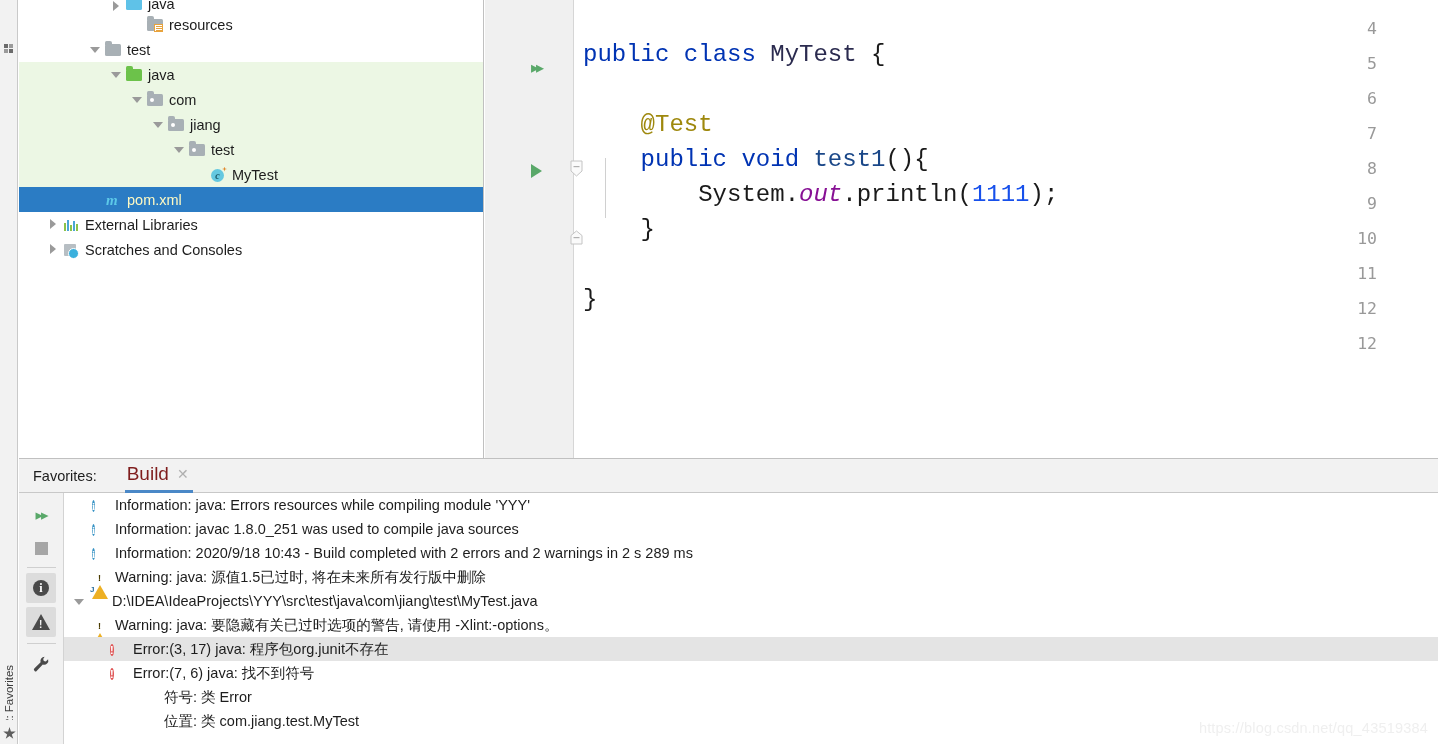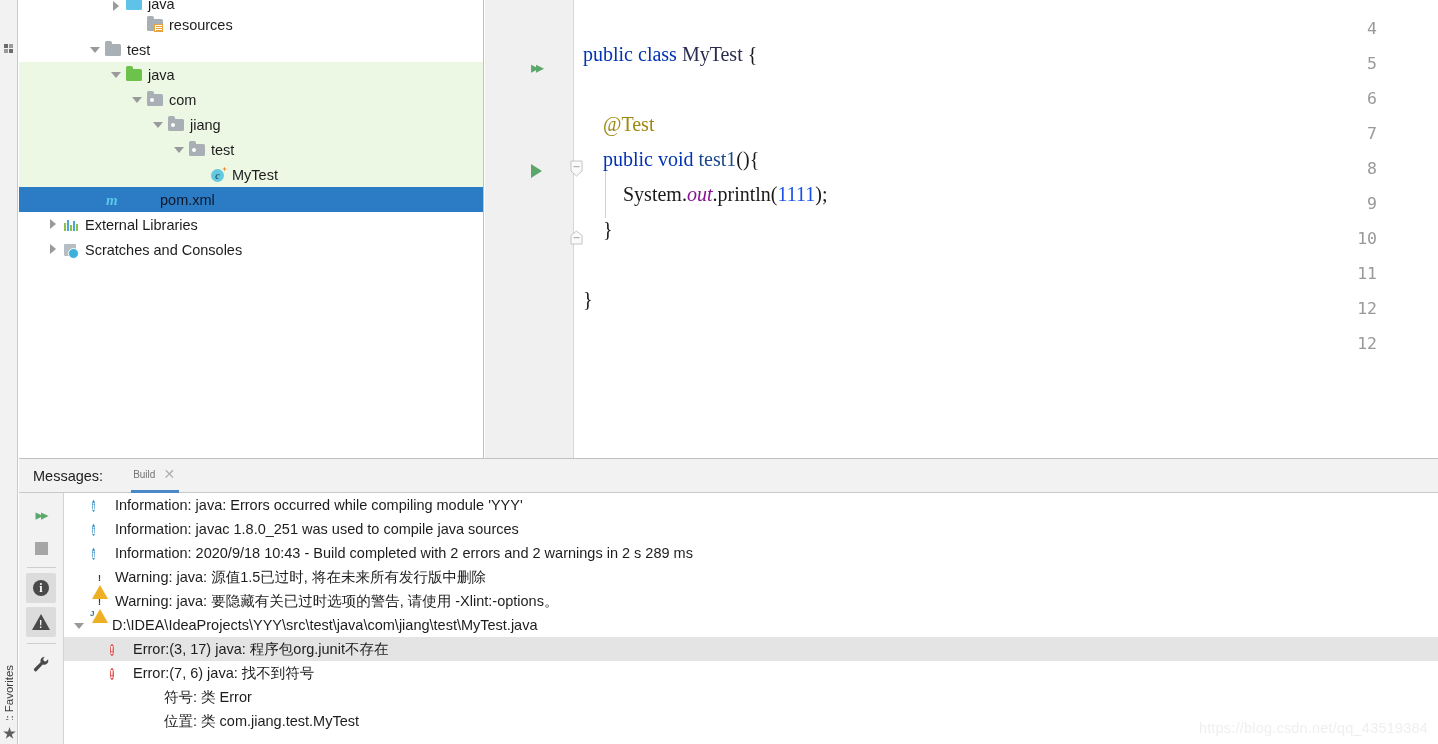--- a/index.html
+++ b/index.html
@@ -192,22 +192,22 @@
     color: #59a869; font-size: 16px; line-height: 16px;
     font-family: "DejaVu Sans", sans-serif;
   }
   .fold-mark {
     position: absolute; left: 84px;
     width: 15px; height: 15px;
   }
   .code-area {
     position: absolute; left: 90px; top: 0;
     width: 863px; height: 458px;
-    font-family: Liberation Serif, serif;
-    font-size: 20px;
+    font-family: Liberation Mono, monospace;
+    font-size: 24px;
     line-height: 35px;
     white-space: pre;
   }
   .code-line { position: absolute; left: 8px; }
   .kw   { color: #0033b3; }
   .cls  { color: #2b2b4f; }
   .ann  { color: #9e880d; }
   .fld  { color: #871094; font-style: italic; }
   .num  { color: #1750eb; }
   .pln  { color: #1a1a1a; }
@@ -238,21 +238,21 @@
     margin-left: 14px;
   }
   .build-tab {
     margin-left: 28px;
     height: 34px;
     display: flex; align-items: center;
     border-bottom: 3px solid #4a88c7;
     padding: 0 4px 0 2px;
     box-sizing: border-box;
   }
-  .build-tab .t-label { font-size: 10px; color: #737373; }
+  .build-tab .t-label { font-size: 19px; color: #7f1d1d; }
   .tab-close {
     margin-left: 8px; color: #b0b0b0; font-size: 14px;
     line-height: 14px;
   }
   .build-toolbar {
     position: absolute; left: 0; top: 35px;
     width: 45px; height: 251px;
     background: #f2f2f2;
     border-right: 1px solid #d3d3d3;
     box-sizing: border-box;
@@ -424,21 +424,21 @@
             <span class="class-ico">c</span>
           </span>
           <span>MyTest</span>
         </div>
         <div class="tree-row selected" style="width: 465px;">
           <span style="display: inline-block; flex: 0 0 auto; width: 71px;"></span>
           <span class="tw"></span>
           <span class="ico">
             <span class="m-ico">m</span>
           </span>
-          <span style="color: #0f172a; margin-left: 33px;">pom.xml</span>
+          <span style="color: #fef9c3;">pom.xml</span>
         </div>
         <div class="tree-row">
           <span style="display: inline-block; flex: 0 0 auto; width: 29px;"></span>
           <span class="tw right"></span>
           <span class="ico">
             <span class="lib-ico">
               <i style="left:0;height:8px;background:#8bc34a;"></i>
               <i style="left:3px;height:11px;background:#4aa6d6;"></i>
               <i style="left:6px;height:6px;background:#8bc34a;"></i>
               <i style="left:9px;height:10px;background:#4aa6d6;"></i>
@@ -487,21 +487,21 @@
           </svg></div>
       </div>
     <div class="code-area" id="code-area">
       <div class="indent-guide" style="left:30px;top:158px;height:60px;"></div>
     <div class="code-line" style="top: 37px;"><span class="kw">public </span><span class="kw">class </span><span class="cls">MyTest </span><span class="pln">{</span></div><div class="code-line" style="top: 107px;"><span class="pln">    </span><span class="ann">@Test</span></div><div class="code-line" style="top: 142px;"><span class="pln">    </span><span class="kw">public </span><span class="kw">void </span><span class="mth">test1</span><span class="pln">(){</span></div><div class="code-line" style="top: 177px;"><span class="pln">        </span><span class="pln">System</span><span class="pln">.</span><span class="fld">out</span><span class="pln">.println(</span><span class="num">1111</span><span class="pln">);</span></div><div class="code-line" style="top: 212px;"><span class="pln">    </span><span class="pln">}</span></div><div class="code-line" style="top: 282px;"><span class="pln">}</span></div></div>
   </div>
 
   <div class="build-panel">
 
     <div class="build-header">
-      <span class="msg-label">Messages:</span>
+      <span class="msg-label">Favorites:</span>
       <div class="build-tab">
         <span class="t-label">Build</span>
         <span class="tab-close">✕</span>
       </div>
     </div>
 
     <div class="build-toolbar">
       <div class="tb-btn" style="top:6px;">
         <span style="color:#59a869;font-size:15px;line-height:15px;letter-spacing:-2px;">▸▸</span>
       </div>
@@ -522,48 +522,48 @@
         <svg width="18" height="18" viewBox="0 0 18 18">
           <path d="M12.6 1.8a4.2 4.2 0 0 0-4 5.5L2.3 13.6a1.4 1.4 0 0 0 0 2l.3.3a1.4 1.4 0 0 0 2 0l6.2-6.3a4.2 4.2 0 0 0 5.3-5.3l-2.3 2.3-2-.6-.6-2z" fill="#4a4a4a"></path>
         </svg>
       </div>
     </div>
 
     <div class="build-list" id="build-list">
         <div class="msg-row">
           <span style="display: inline-block; flex: 0 0 auto; width: 28px;"></span>
           <span class="msg-ico"><span class="i-info">i</span></span>
-          <span class="sub-line">Information: java: Errors occurred while compiling module 'YYY'</span>
+          <span class="sub-line">Information: java: Errors resources while compiling module 'YYY'</span>
         </div>
         <div class="msg-row">
           <span style="display: inline-block; flex: 0 0 auto; width: 28px;"></span>
           <span class="msg-ico"><span class="i-info">i</span></span>
           <span class="sub-line">Information: javac 1.8.0_251 was used to compile java sources</span>
         </div>
         <div class="msg-row">
           <span style="display: inline-block; flex: 0 0 auto; width: 28px;"></span>
           <span class="msg-ico"><span class="i-info">i</span></span>
           <span class="sub-line">Information: 2020/9/18 10:43 - Build completed with 2 errors and 2 warnings in 2 s 289 ms</span>
         </div>
         <div class="msg-row">
           <span style="display: inline-block; flex: 0 0 auto; width: 28px;"></span>
           <span class="msg-ico"><span class="i-warn" style="margin-top:1px;"></span></span>
           <span class="sub-line">Warning: java: 源值1.5已过时, 将在未来所有发行版中删除</span>
-        </div>
-        <div class="msg-row">
-          <span style="display: inline-block; flex: 0 0 auto; width: 28px;"></span>
-          <span class="msg-ico"><span class="i-warn" style="margin-top:1px;"></span></span>
-          <span class="sub-line">Warning: java: 要隐藏有关已过时选项的警告, 请使用 -Xlint:-options。</span>
         </div>
         <div class="msg-row">
           <span style="display: inline-block; flex: 0 0 auto; width: 10px;"></span>
           <span class="tw down"></span>
           <span class="msg-ico"><span class="i-javafile"></span></span>
           <span class="sub-line">D:\IDEA\IdeaProjects\YYY\src\test\java\com\jiang\test\MyTest.java</span>
         </div>
+        <div class="msg-row">
+          <span style="display: inline-block; flex: 0 0 auto; width: 28px;"></span>
+          <span class="msg-ico"><span class="i-warn" style="margin-top:1px;"></span></span>
+          <span class="sub-line">Warning: java: 要隐藏有关已过时选项的警告, 请使用 -Xlint:-options。</span>
+        </div>
         <div class="msg-row sel">
           <span style="display: inline-block; flex: 0 0 auto; width: 46px;"></span>
           <span class="msg-ico"><span class="i-err">!</span></span>
           <span class="sub-line">Error:(3, 17)  java: 程序包org.junit不存在</span>
         </div>
         <div class="msg-row">
           <span style="display: inline-block; flex: 0 0 auto; width: 46px;"></span>
           <span class="msg-ico"><span class="i-err">!</span></span>
           <span class="sub-line">Error:(7, 6)  java: 找不到符号</span>
         </div>

